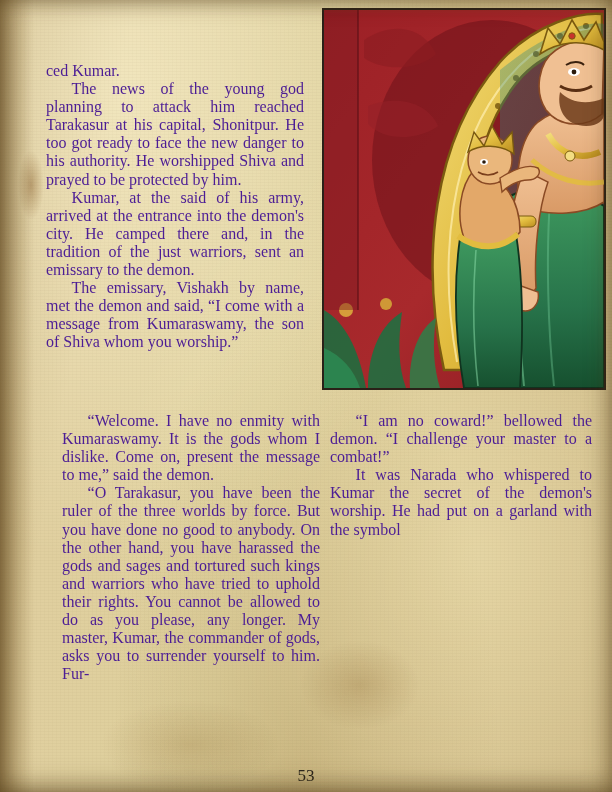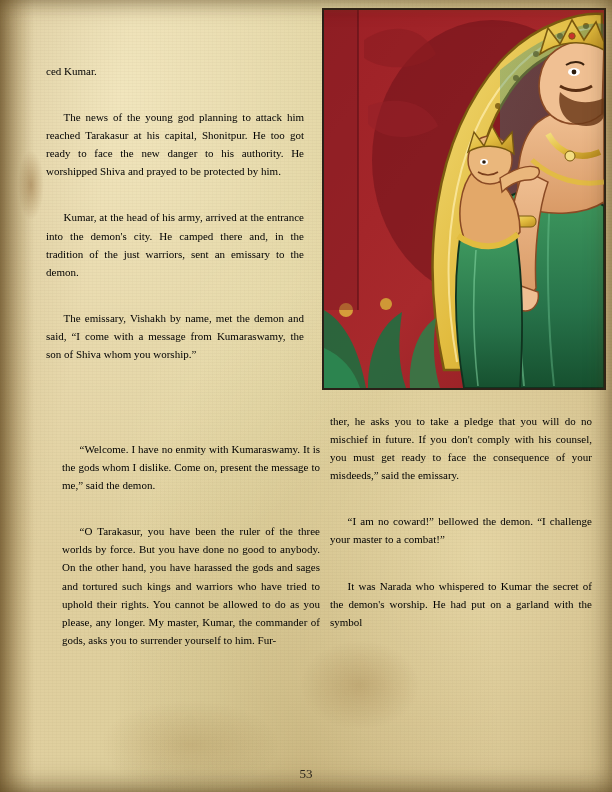--- a/index.html
+++ b/index.html
@@ -66,38 +66,38 @@
     height: 378px;
     border: 2px solid #2a2118;
     overflow: hidden;
     background: #7a1d1d;
   }
   .illus svg { display: block; width: 100%; height: 100%; }
 
   
   .col {
     position: absolute;
-    font-size: 11px;
+    font-size: 16px;
     line-height: 18.1px;
-    color: #000000;
+    color: #4c1d95;
     text-align: justify;
     text-justify: inter-word;
   }
   .col p { margin: 0; }
-  .col p.ind { text-indent: 1.6em; margin-top: 28px; }
+  .col p.ind { text-indent: 1.6em; }
   .col-left  { left: 46px;  top: 62px;  width: 258px; }
   .col-bottom-left { left: 62px; top: 412px; width: 258px; }
   .col-right { left: 330px; top: 412px; width: 262px; }
 
   .folio {
     position: absolute;
     left: 0; right: 0;
     top: 766px;
     text-align: center;
-    font-size: 13px;
+    font-size: 17px;
     color: #2a251d;
     font-family: "Liberation Serif", serif;
   }
 </style>
 </head>
 <body>
 
 <div class="page">
   <div class="paper-base"></div>
   <div class="paper-grain"></div>
@@ -218,31 +218,30 @@
       <path d="M34 0 L34 300" stroke="#5e1117" stroke-width="2" opacity=".6"></path>
 
       <path d="M40 30 C 70 10, 100 18, 112 44 C 96 60, 60 62, 40 48 Z" fill="#8c1c22" opacity=".6"></path>
       <path d="M44 96 C 76 84, 104 94, 114 116 C 92 132, 58 130, 44 114 Z" fill="#952028" opacity=".55"></path>
     </svg>
   </div>
 
   <div class="col col-left">
     <p>ced Kumar.</p>
     <p class="ind">The news of the young god planning to attack him reached Tarakasur at his capital, Shonitpur. He too got ready to face the new danger to his authority. He worshipped Shiva and prayed to be protected by him.</p>
-    <p class="ind">Kumar, at the head of his army, arrived at the entrance into the demon's city. He camped there and, in the tradition of the just warriors, sent an emissary to the demon.</p>
+    <p class="ind">Kumar, at the said of his army, arrived at the entrance into the demon's city. He camped there and, in the tradition of the just warriors, sent an emissary to the demon.</p>
     <p class="ind">The emissary, Vishakh by name, met the demon and said, “I come with a message from Kumaraswamy, the son of Shiva whom you worship.”</p>
   </div>
 
   <div class="col col-bottom-left">
     <p class="ind">“Welcome. I have no enmity with Kumaraswamy. It is the gods whom I dislike. Come on, present the message to me,” said the demon.</p>
     <p class="ind">“O Tarakasur, you have been the ruler of the three worlds by force. But you have done no good to anybody. On the other hand, you have harassed the gods and sages and tortured such kings and warriors who have tried to uphold their rights. You cannot be allowed to do as you please, any longer. My master, Kumar, the commander of gods, asks you to surrender yourself to him. Fur-</p>
   </div>
 
   <div class="col col-right">
-    <p>ther, he asks you to take a pledge that you will do no mischief in future. If you don't comply with his counsel, you must get ready to face the consequence of your misdeeds,” said the emissary.</p>
     <p class="ind">“I am no coward!” bellowed the demon. “I challenge your master to a combat!”</p>
     <p class="ind">It was Narada who whispered to Kumar the secret of the demon's worship. He had put on a garland with the symbol</p>
   </div>
 
   <div class="folio">53</div>
 
   <div class="edge-shade"></div>
 </div>
 
 </body></html>

